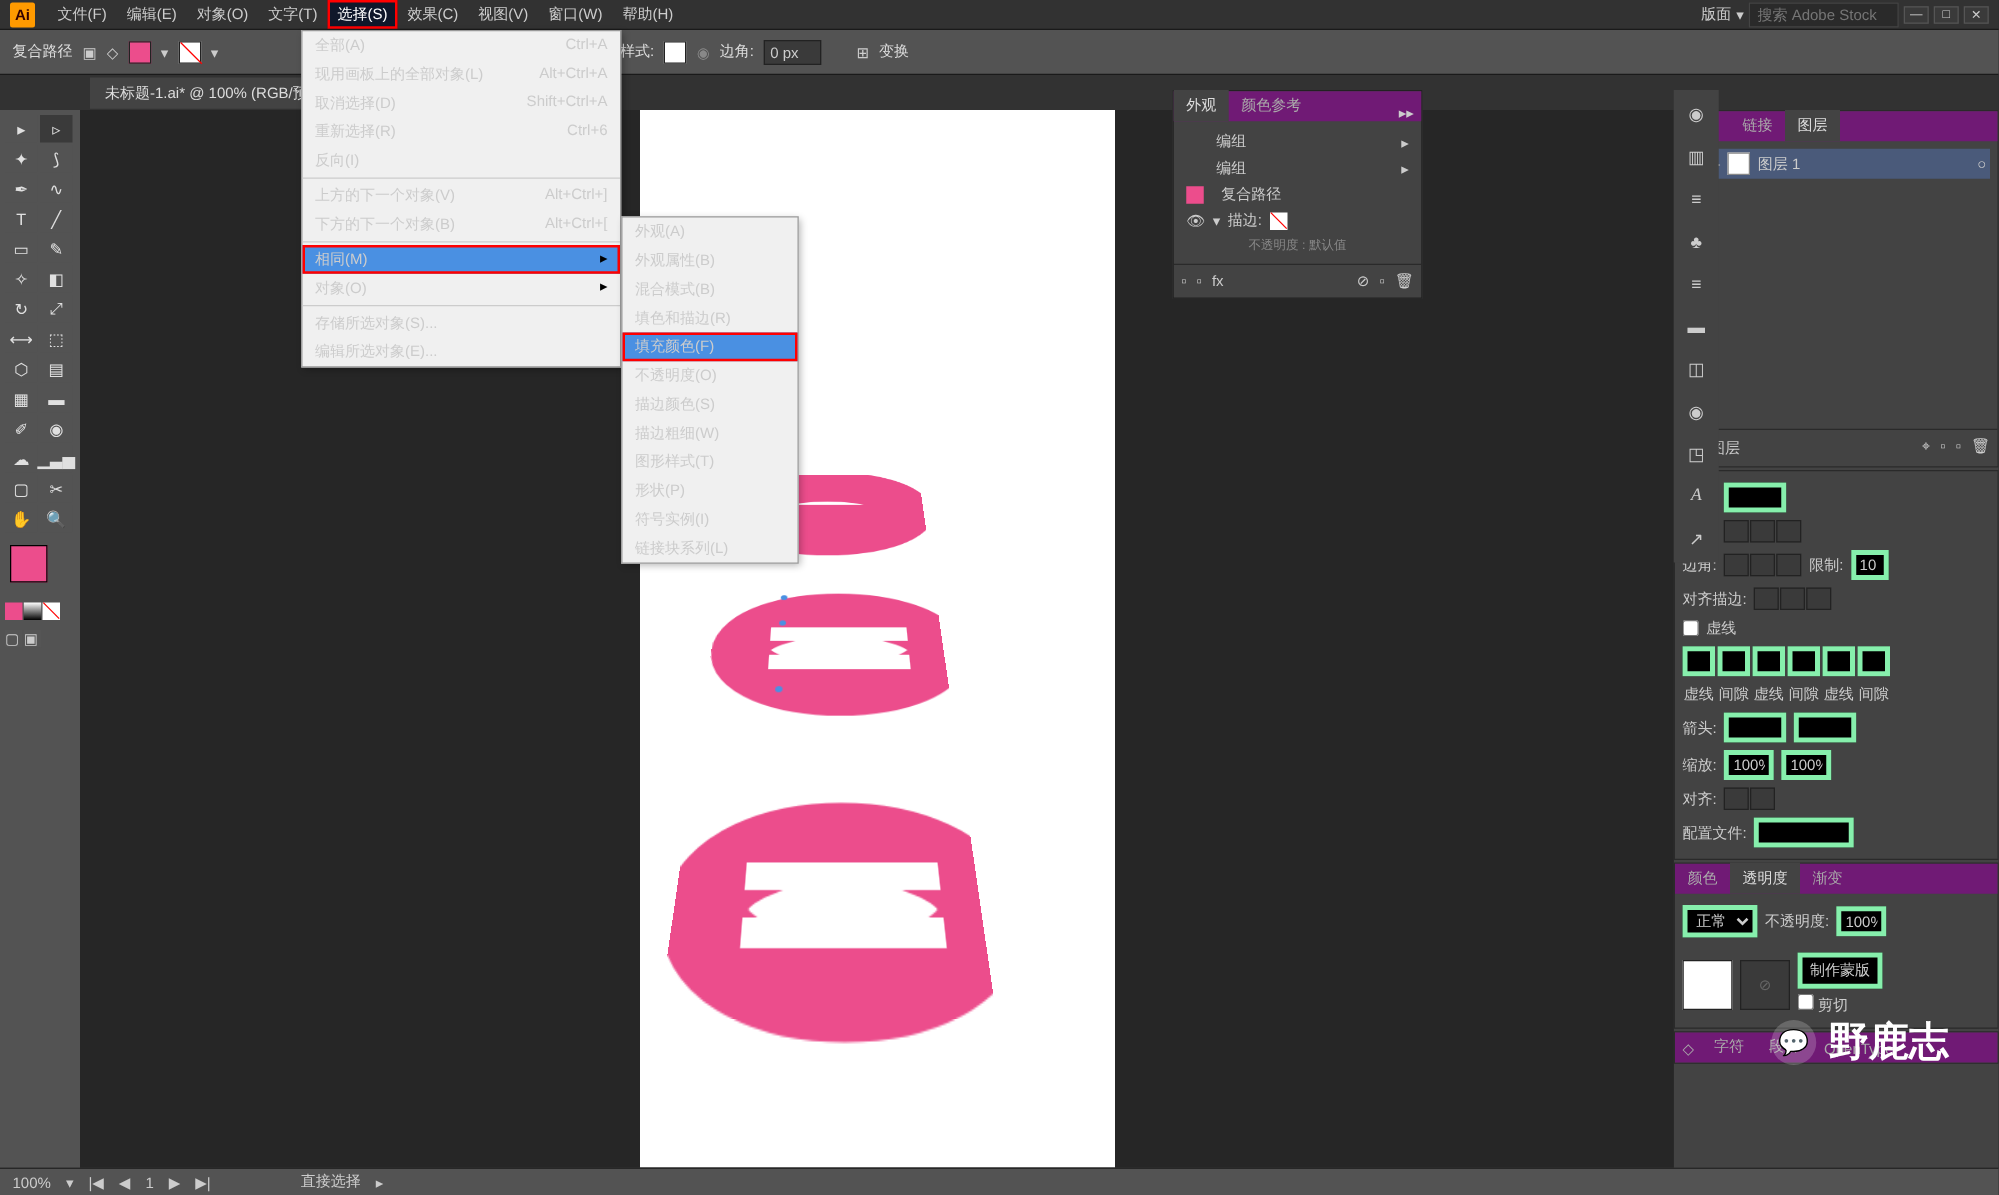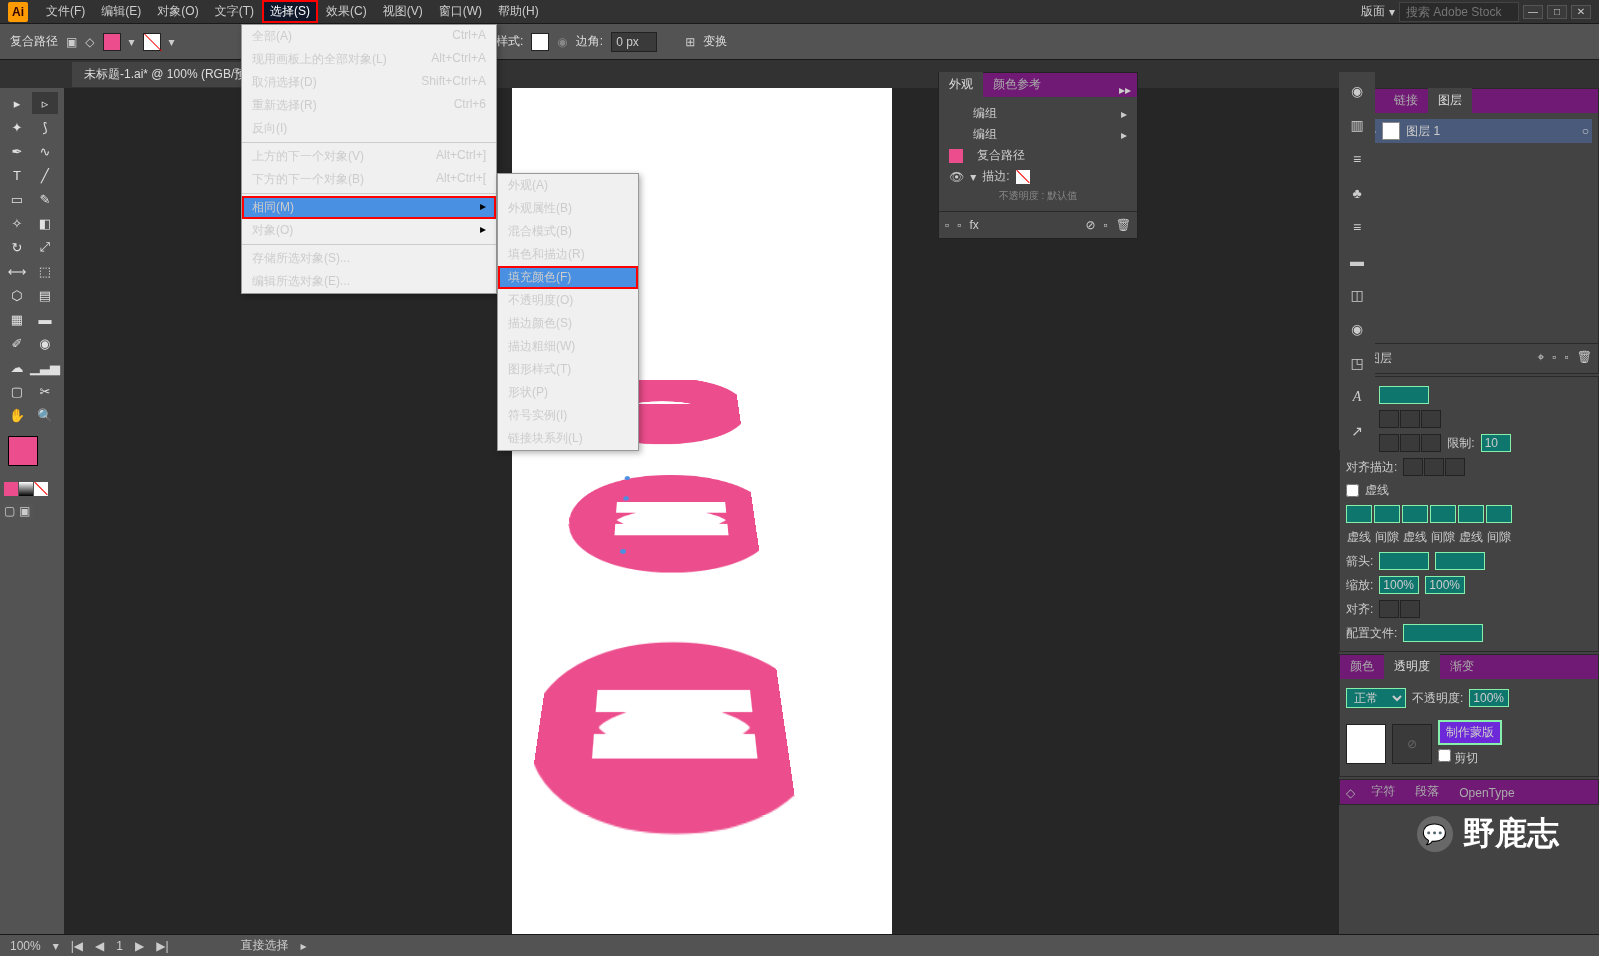--- a/index.html
+++ b/index.html
@@ -47,21 +47,21 @@
 .panel-row{display:flex;align-items:center;gap:6px;padding:2px 4px}
 .statusbar{height:22px;background:#535353;display:flex;align-items:center;padding:0 10px;gap:12px;border-top:1px solid #1a1a1a}
 .float-panel{position:absolute;top:72px;left:938px;width:200px;background:#434343;border:1px solid #222;z-index:50}
 .watermark{position:absolute;bottom:100px;right:40px;display:flex;align-items:center;gap:10px;z-index:200}
 .wm-icon{width:36px;height:36px;background:rgba(255,255,255,0.2);border-radius:50%;display:flex;align-items:center;justify-content:center;font-size:20px}
 .wm-text{font-size:32px;color:#fff;font-weight:bold}
 .icon-col{position:absolute;right:224px;top:72px;width:36px;background:#434343;display:flex;flex-direction:column;align-items:center;gap:12px;padding:8px 0;z-index:40}
 .ic{width:22px;height:22px;display:flex;align-items:center;justify-content:center;color:#ccc;font-size:14px}
 .stroke-panel{padding:6px}
 .sp-row{display:flex;align-items:center;gap:6px;padding:3px 0;font-size:11px;color:#888}
-.sp-input{background:#0f766e;border:1px solid #86efac;padding:1px 3px;width:50px;color:#ccc}
+.sp-input{background:#000000;border:4px solid #86efac;padding:1px 3px;width:50px;color:#ccc}
 .btn-group{display:flex;gap:1px}
 .mini-btn{width:20px;height:18px;background:#3a3a3a;border:1px solid #222}
 </style>
 </head>
 <body>
 
 <div class="topbar">
   <div class="ai-logo">Ai</div>
   <div class="menu-item">文件(F)</div>
   <div class="menu-item">编辑(E)</div>
@@ -328,21 +328,21 @@
       <div class="panel-body">
         <div class="sp-row">
             <select class="sp-input" style="width:60px"><option>正常</option></select>
             <span>不透明度:</span>
             <input class="sp-input" style="width: 40px;" value="100%">
           </div>
         <div class="sp-row" style="margin-top:6px">
           <div style="width:40px;height:40px;background:#fff;border:1px solid #222"></div>
           <div style="width:40px;height:40px;background:#3a3a3a;border:1px solid #222;display:flex;align-items:center;justify-content:center;color:#666">⊘</div>
           <div style="display:flex;flex-direction:column;gap:4px">
-            <button style="background:#6d28d9;border:2px solid #86efac;padding:2px 6px;color:#ccc">制作蒙版</button>
+            <button style="background:#000000;border:4px solid #86efac;padding:2px 6px;color:#ccc">制作蒙版</button>
             <label style="color:#888"><input type="checkbox" style=""> <span>剪切</span></label>
           </div>
         </div>
       </div>
     </div>
 
     <div class="panel">
       <div class="panel-tabs">
         <span style="padding:4px 6px;color:#aaa">◇</span>
         <div class="ptab">字符</div>

